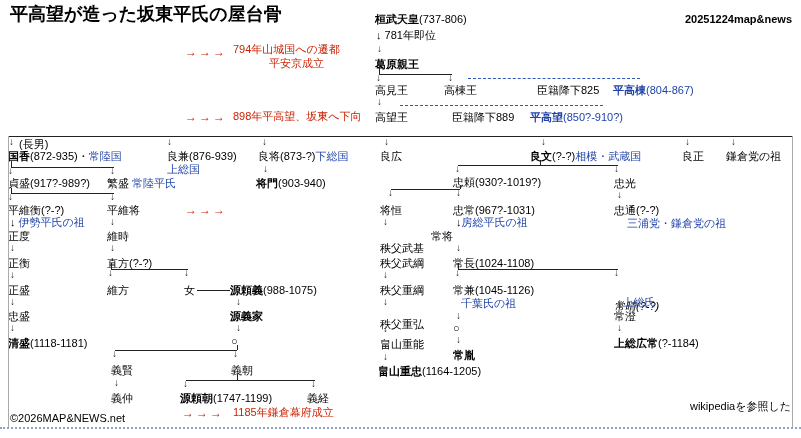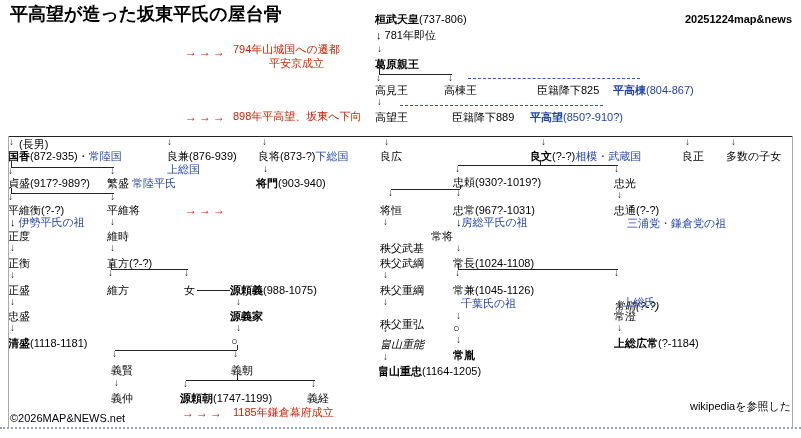--- a/index.html
+++ b/index.html
@@ -49,21 +49,21 @@
     <div class="node" style="left: 228px; top: 57px; margin-left: 41px;"><span class="r">平安京成立</span></div>
     <div class="node" style="left: 233px; top: 110px;"><span class="r">898年平高望、坂東へ下向</span></div>
     <div class="node" style="left: 19px; top: 138px;"><span>(長男)</span></div>
     <div class="node" style="left: 8px; top: 150px;"><span class="b">国香</span><span>(872-935)・</span><span class="bl">常陸国</span></div>
     <div class="node" style="left: 167px; top: 150px;"><span>良兼(876-939)</span></div>
     <div class="node" style="left: 167px; top: 163px;"><span class="bl">上総国</span></div>
     <div class="node" style="left: 258px; top: 150px;"><span>良将(873-?)</span><span class="bl">下総国</span></div>
     <div class="node" style="left: 380px; top: 150px;"><span>良広</span></div>
     <div class="node" style="left: 530px; top: 150px;"><span class="b">良文</span><span>(?-?)</span><span class="bl">相模・武蔵国</span></div>
     <div class="node" style="left: 682px; top: 150px;"><span>良正</span></div>
-    <div class="node" style="left: 726px; top: 150px;"><span>多数の子女</span></div>
+    <div class="node" style="left: 726px; top: 150px;"><span>鎌倉党の祖</span></div>
     <div class="node" style="left: 8px; top: 177px;"><span>貞盛(917?-989?)</span></div>
     <div class="node" style="left: 107px; top: 177px;"><span>繁盛 </span><span class="bl">常陸平氏</span></div>
     <div class="node" style="left: 256px; top: 177px;"><span class="b">将門</span><span>(903-940)</span></div>
     <div class="node" style="left: 453px; top: 176px;"><span>忠頼(930?-1019?)</span></div>
     <div class="node" style="left: 614px; top: 177px;"><span>忠光</span></div>
     <div class="node" style="left: 8px; top: 204px;"><span>平維衡(?-?)</span></div>
     <div class="node" style="left: 107px; top: 204px;"><span>平維将</span></div>
     <div class="node" style="left: 380px; top: 204px;"><span>将恒</span></div>
     <div class="node" style="left: 453px; top: 204px;"><span>忠常(967?-1031)</span></div>
     <div class="node" style="left: 614px; top: 204px;"><span>忠通(?-?)</span></div>
@@ -87,21 +87,21 @@
     <div class="node" style="left: 614px; top: 300px; font-style: italic;"><span>常晴(?-?)</span></div>
     <div class="node" style="left: 461px; top: 297px;"><span class="bl">千葉氏の祖</span></div>
     <div class="node" style="left: 617px; top: 296px;"><span>↓</span><span class="bl">上総氏</span></div>
     <div class="node" style="left: 8px; top: 310px;"><span>忠盛</span></div>
     <div class="node" style="left: 230px; top: 310px;"><span class="b">源義家</span></div>
     <div class="node" style="left: 380px; top: 310px; margin-top: 8px;"><span>秩父重弘</span></div>
     <div class="node" style="left: 614px; top: 310px;"><span>常澄</span></div>
     <div class="node" style="left: 8px; top: 337px;"><span class="b">清盛</span><span>(1118-1181)</span></div>
     <div class="node" style="left: 231px; top: 335px;"><span>○</span></div>
     <div class="node" style="left: 453px; top: 322px;"><span>○</span></div>
-    <div class="node" style="left: 380px; top: 338px; font-style: italic;"><span>畠山重能</span></div>
+    <div class="node" style="left: 380px; top: 338px;"><span>畠山重能</span></div>
     <div class="node" style="left: 614px; top: 337px;"><span class="b">上総広常</span><span>(?-1184)</span></div>
     <div class="node" style="left: 453px; top: 349px;"><span class="b">常胤</span></div>
     <div class="node" style="left: 111px; top: 364px;"><span>義賢</span></div>
     <div class="node" style="left: 231px; top: 364px;"><span>義朝</span></div>
     <div class="node" style="left: 378px; top: 365px;"><span class="b">畠山重忠</span><span>(1164-1205)</span></div>
     <div class="node" style="left: 111px; top: 392px;"><span>義仲</span></div>
     <div class="node" style="left: 180px; top: 392px;"><span class="b">源頼朝</span><span>(1747-1199)</span></div>
     <div class="node" style="left: 307px; top: 392px;"><span>義経</span></div>
     <div class="node" style="left: 233px; top: 406px;"><span class="r">1185年鎌倉幕府成立</span></div>
     <div class="rarr" style="left: 185px; top: 46px;">→→→</div>

